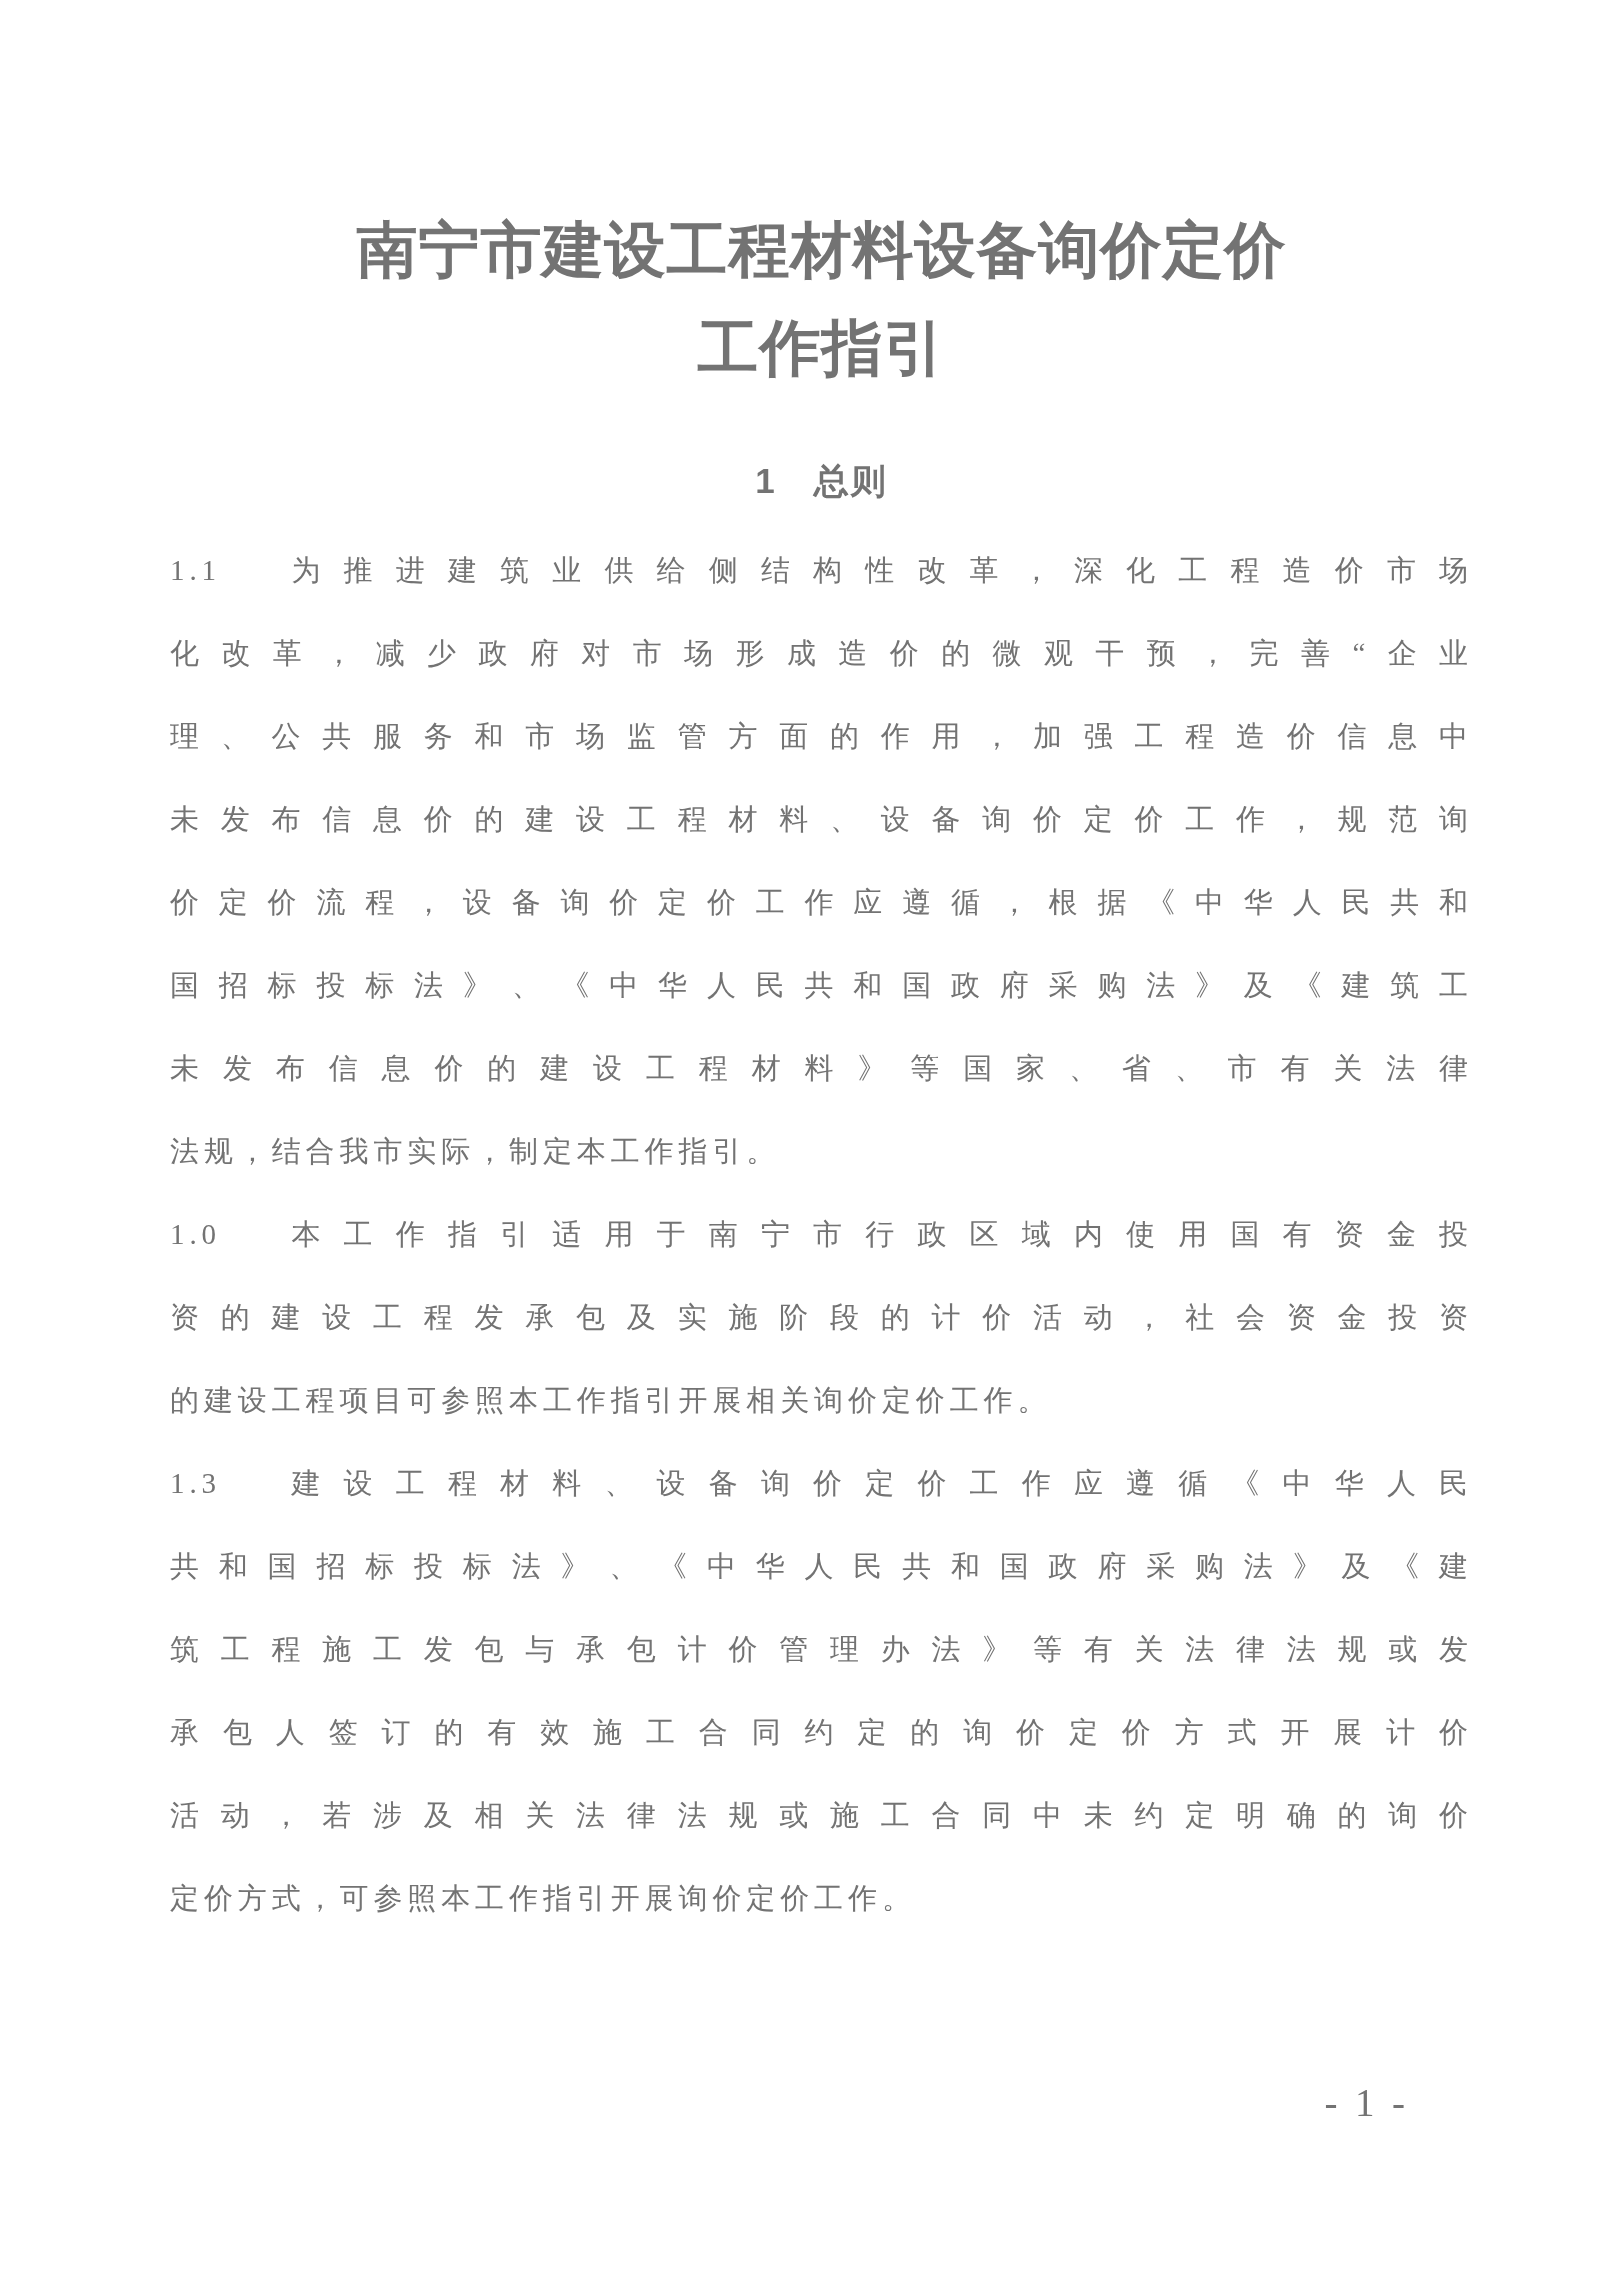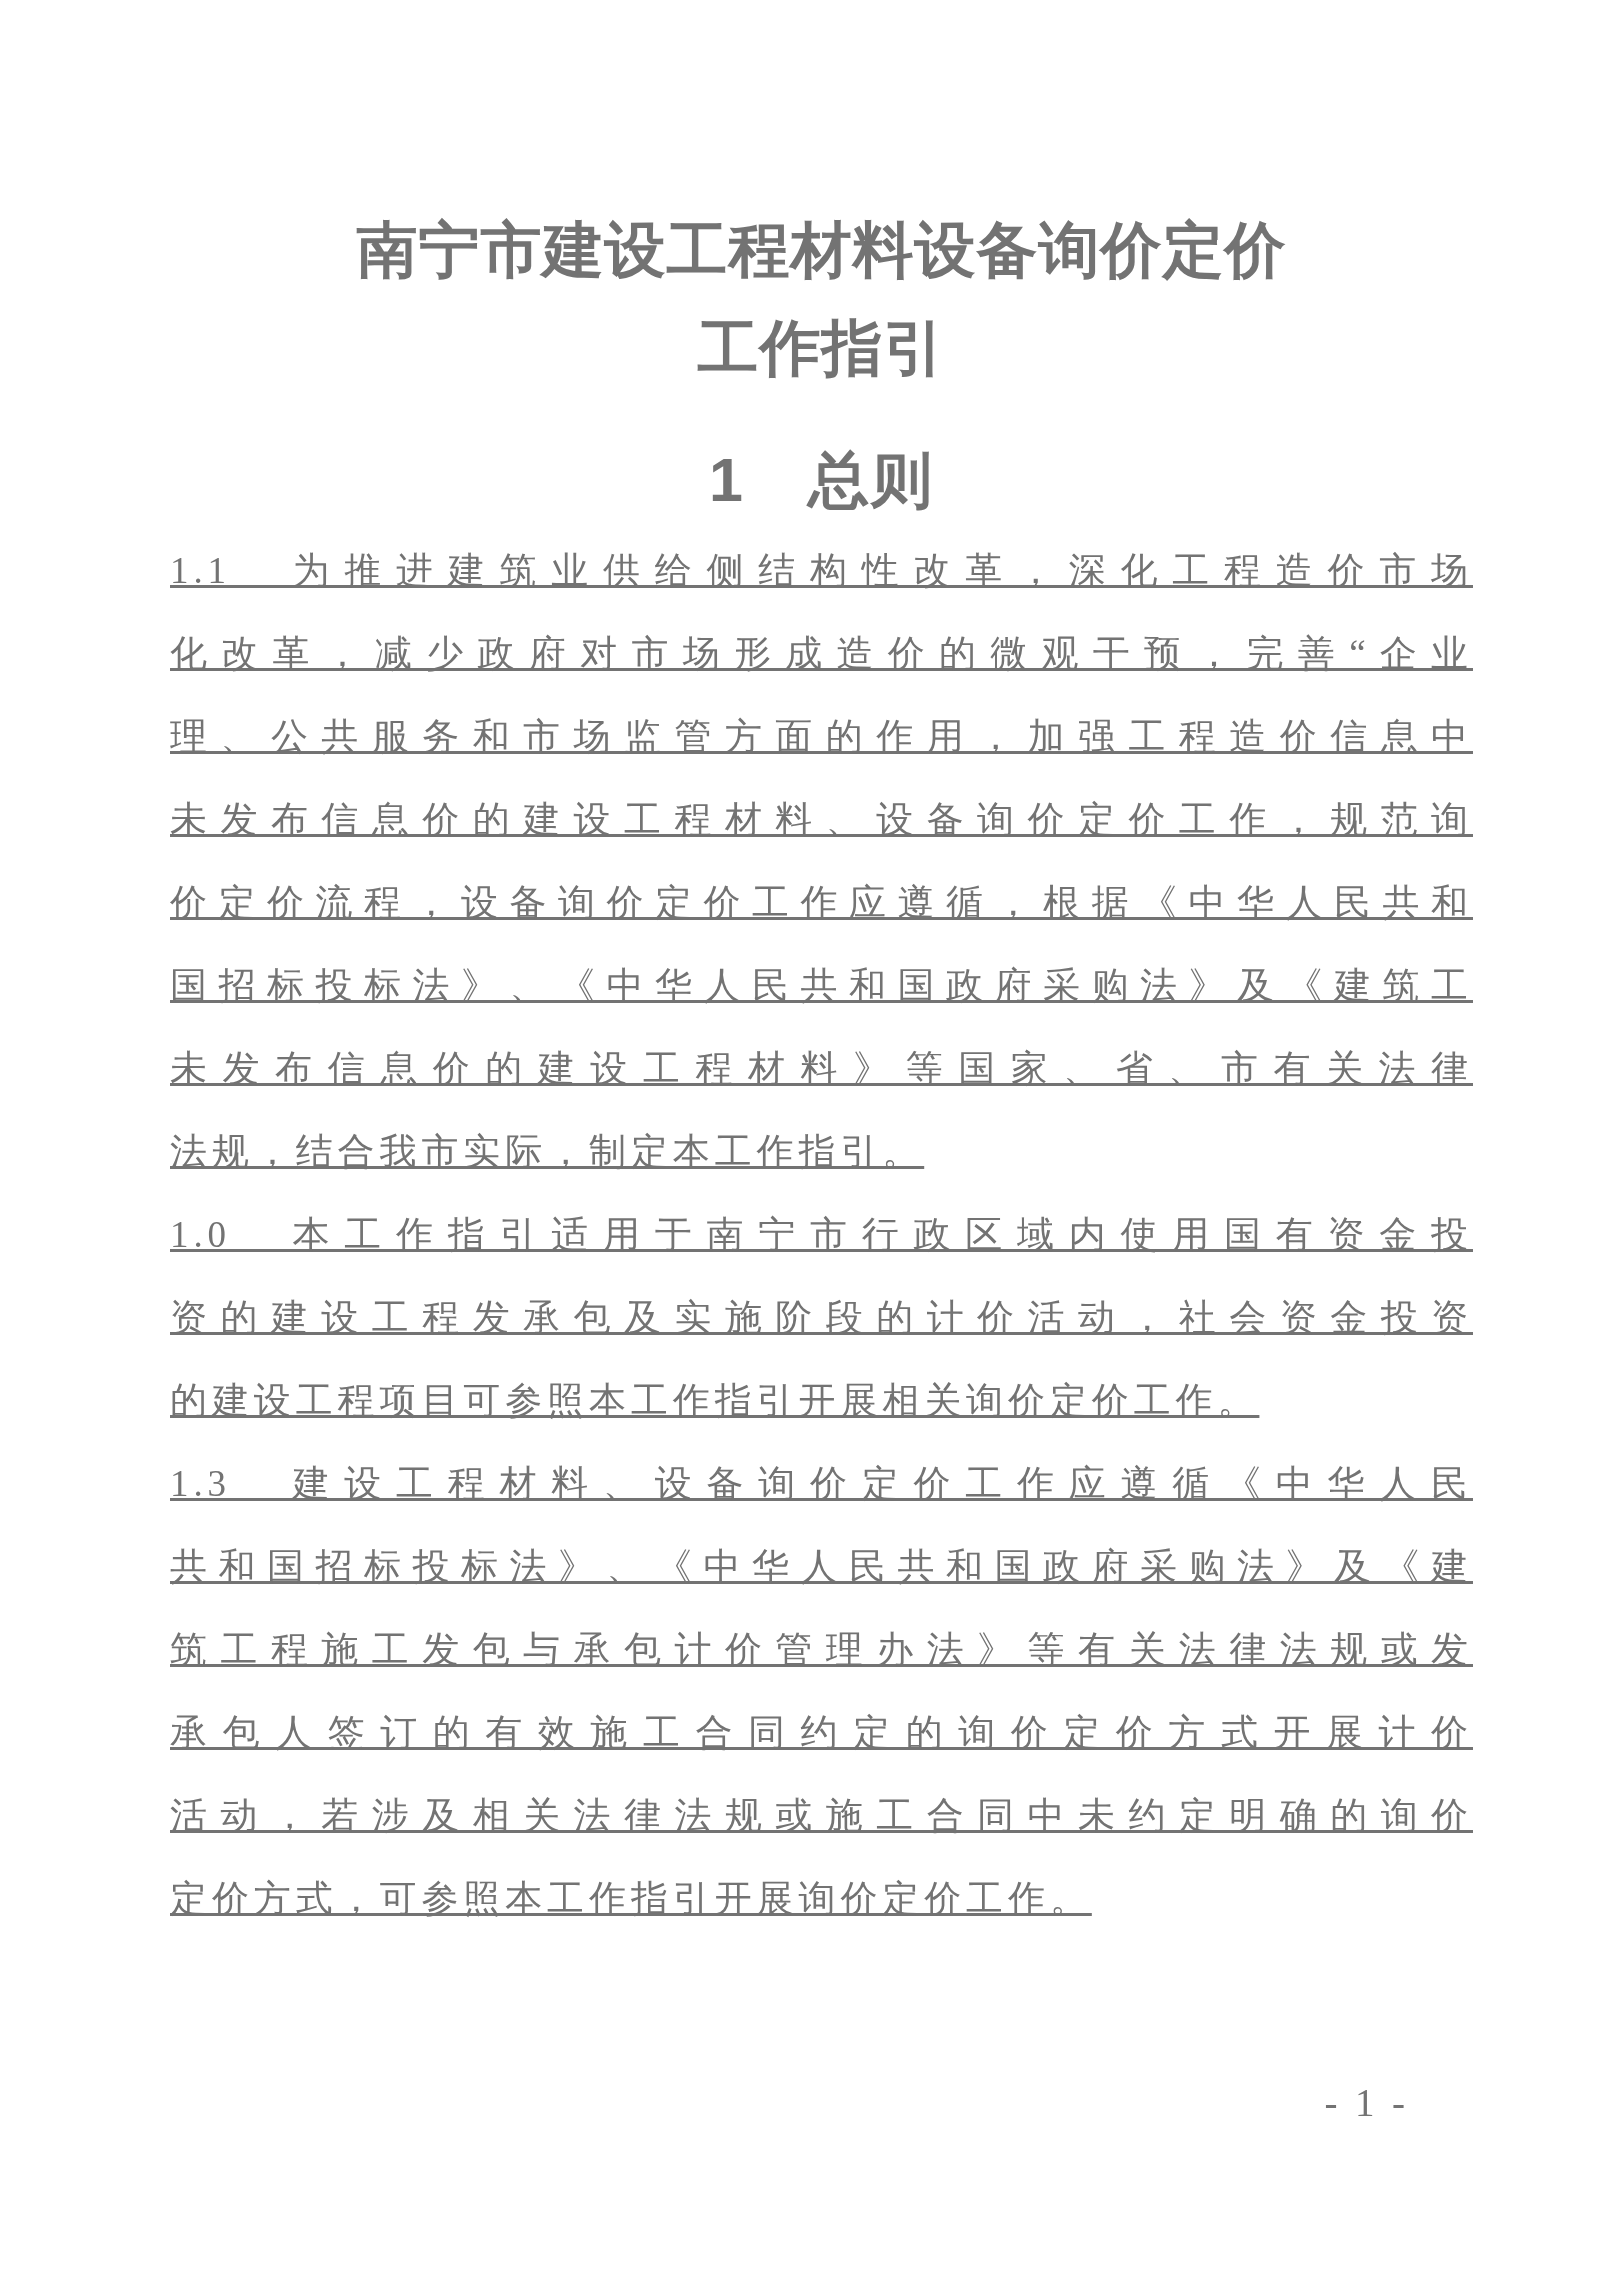--- a/index.html
+++ b/index.html
@@ -26,36 +26,35 @@
     font-weight: 900;
     font-size: 61px;
     line-height: 98px;
     letter-spacing: 1px;
   }
   .section-heading {
     margin-top: 61px;
     text-align: center;
     font-family: "Liberation Sans", "DejaVu Sans", sans-serif;
     font-weight: 900;
-    font-size: 61px;
+    font-size: 35px;
     line-height: 45px;
     letter-spacing: 2px;
   }
   .body-text {
     margin-top: 25.5px;
   }
   .body-line {
-    font-size: 37px;
+    font-size: 29px;
     line-height: 83px;
     letter-spacing: 4.9px;
     white-space: nowrap;
     text-align: justify;
     text-align-last: left;
     text-justify: inter-character;
-    text-decoration: underline;
   }
   .body-line.stretch {
     white-space: normal;
     text-align-last: justify;
   }
   .page-number {
     position: absolute;
     top: 2080px;
     right: 220px;
     font-size: 39px;

